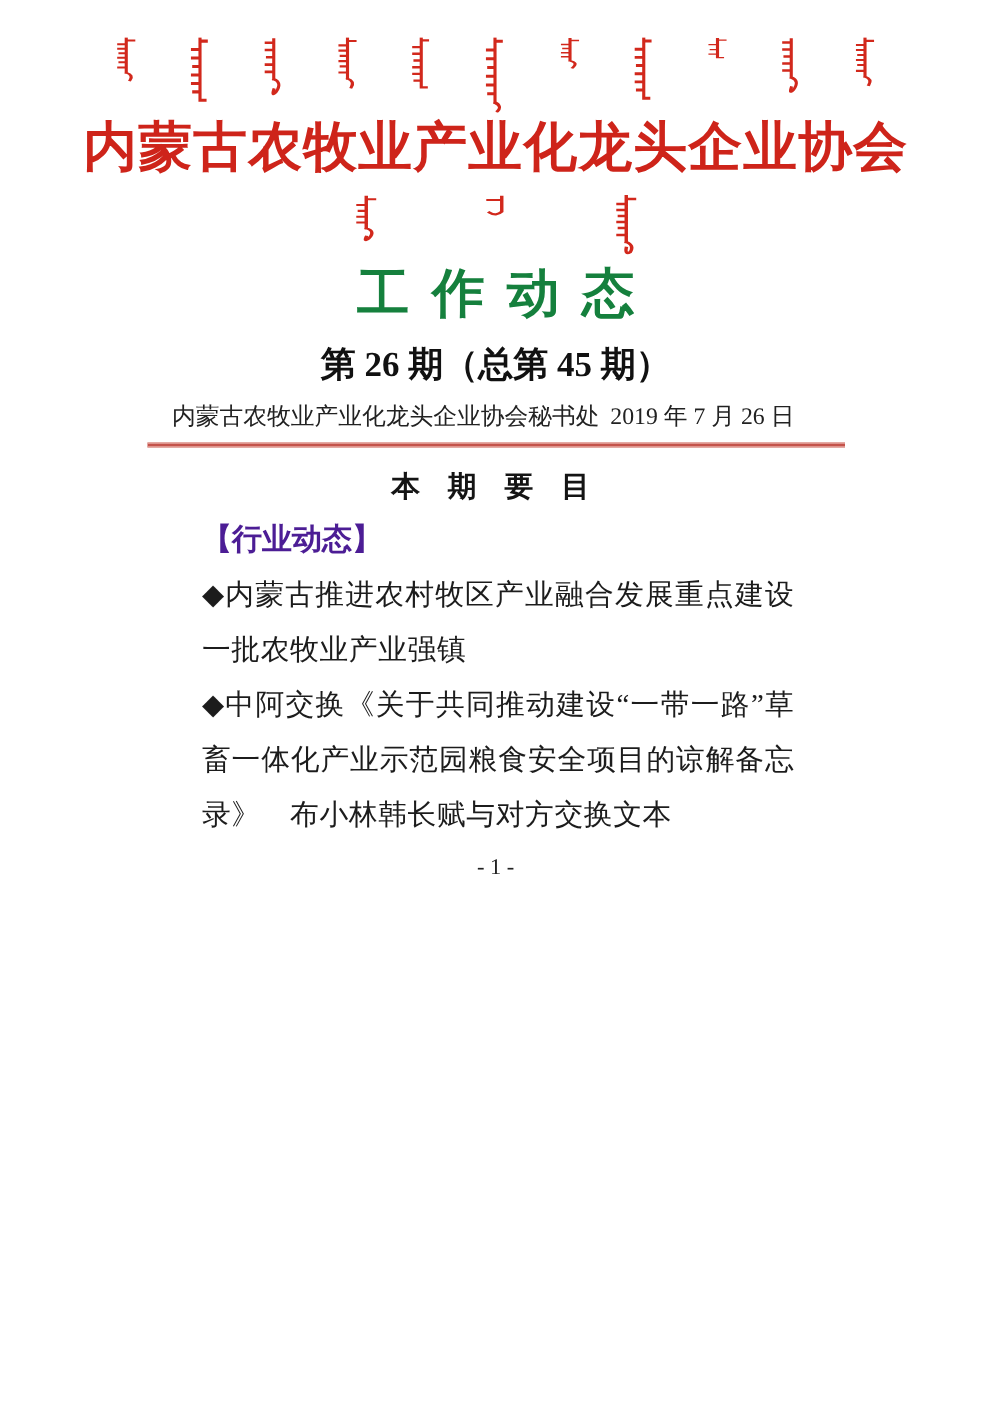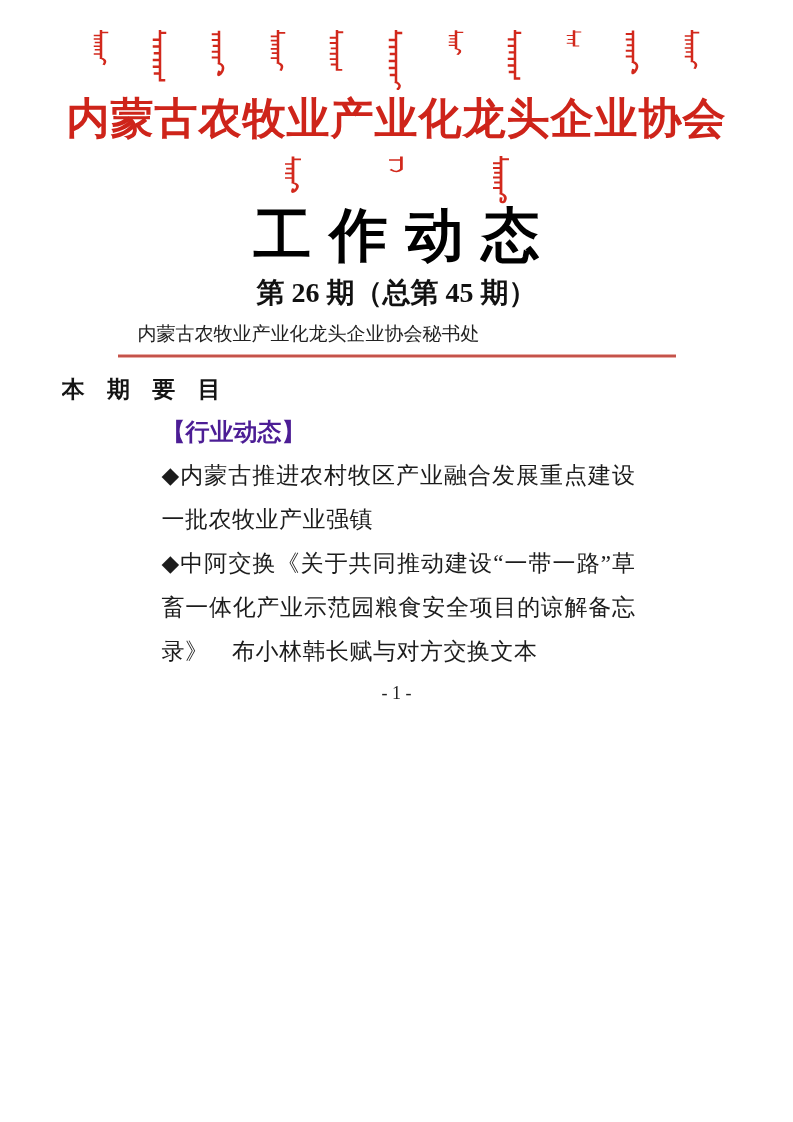--- a/index.html
+++ b/index.html
@@ -48,23 +48,23 @@
   .org-title {
     font-size: 43px;
     font-weight: bold;
     color: #ce241a;
     line-height: 58px;
     white-space: nowrap;
     letter-spacing: 1px;
     font-family: "Liberation Serif", "DejaVu Serif", serif;
   }
   .bulletin-title {
-    font-size: 58px;
-    font-weight: bold;
-    color: #000000;
+    font-size: 42px;
+    font-weight: bold;
+    color: #15803d;
     line-height: 64px;
     letter-spacing: 18px;
     padding-left: 18px; 
     font-family: "Liberation Serif", "DejaVu Serif", serif;
   }
   .issue-line {
     margin-top: 10px;
     font-size: 28px;
     font-weight: bold;
     line-height: 29px;
@@ -85,20 +85,21 @@
     margin: 7px 56px 0 56px;
     height: 4px;
     background: #c4534b;
     border-top: 1px solid #e8aba4;
     border-bottom: 1px solid #e8aba4;
   }
 
   
   .toc-heading {
     margin-top: 15px;
+    text-align: center;
     font-family: "Liberation Sans", "DejaVu Sans", sans-serif;
     font-weight: bold;
     font-size: 23px;
     letter-spacing: 8px;
     line-height: 32px;
     color: #141414;
   }
   main {
     padding: 5px 96px 0 100px;
   }
@@ -181,20 +182,21 @@
           <path d="M10 1 V47 M10 4 H16 M10 9 H4 M10 15 H4 M10 21 H5 M10 27 H4 M10 33 H5 M10 40 H4 M10 47 Q16 50 13 57 Q9 60 10 53"></path>
         </svg>
     </div>
 
     <h2 class="bulletin-title">工作动态</h2>
 
     <div class="issue-line">第 26 期（总第 45 期）</div>
 
     <div class="pub-line">
       <span>内蒙古农牧业产业化龙头企业协会秘书处</span>
+      <span>2019 年 7 月 26 日</span>
     </div>
 
     <div class="red-rule"></div>
   </header>
 
   <h3 class="toc-heading">本 期 要 目</h3>
 
   <main>
 
     <div class="section">

